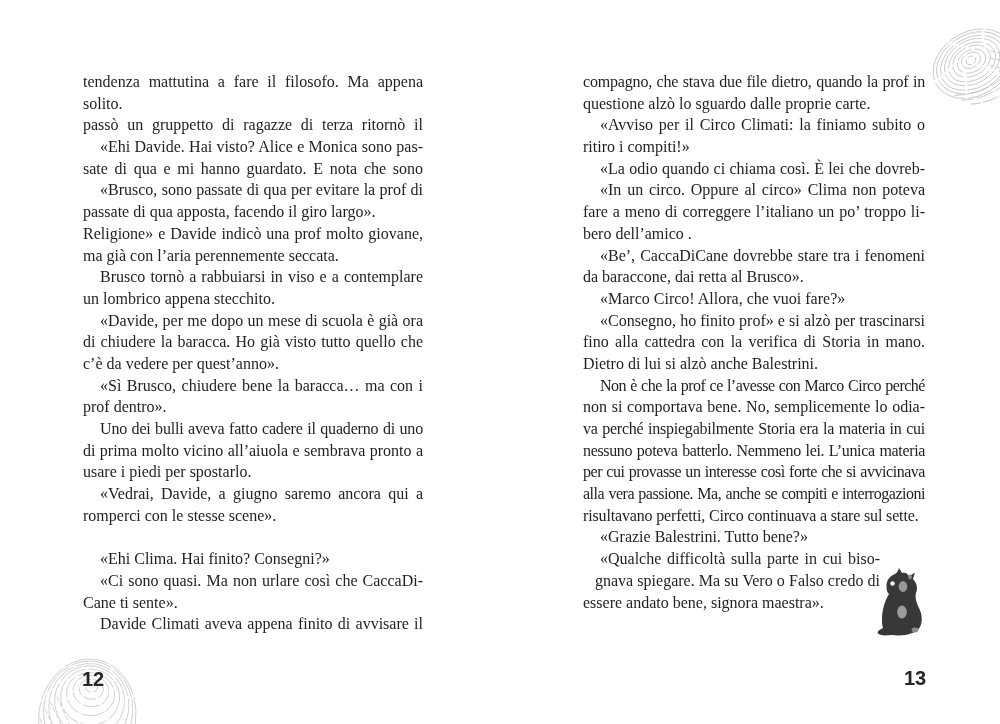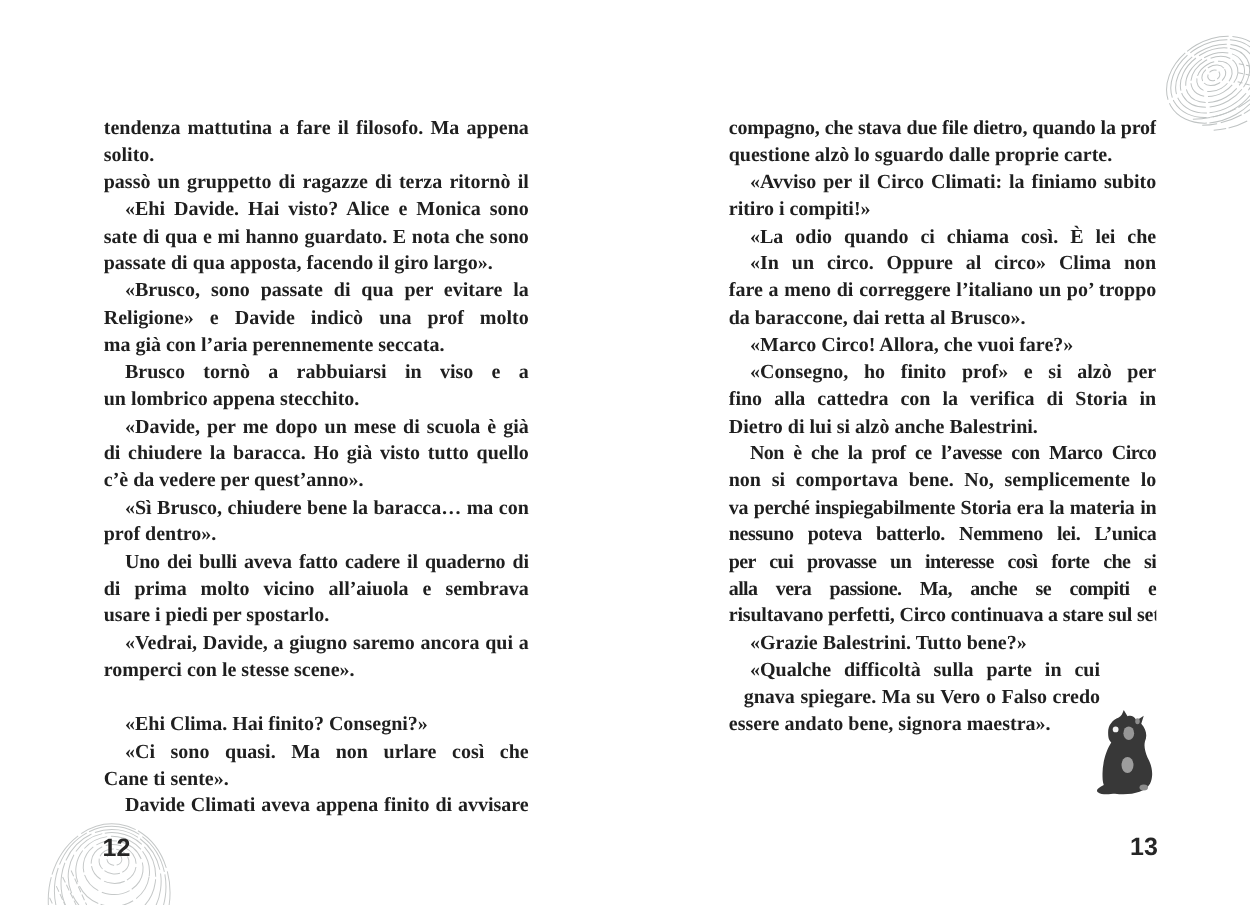--- a/index.html
+++ b/index.html
@@ -2,21 +2,21 @@
 <html style="--bg: #ffffff; --text: #1f1f1f; --pagenum: #262626;"><head>
 <meta charset="utf-8">
 <style>
   :root{
     --bg:#ffffff; --text:#1f1f1f; --pagenum:#262626;
     --fp:#bfc3c3; --lh:21.7px;
   }
   html,body{margin:0;padding:0;}
   body{width:1000px;height:724px;background:var(--bg);position:relative;overflow:hidden;}
   .spread{position:absolute;inset:0;overflow:hidden;}
-  .col{position:absolute;top:92px;font-weight:bold;}
+  .col{position:absolute;top:71px;}
   .col-left{left:83px;width:340px;}
   .col-right{left:583px;width:342px;}
   .line{
     height:var(--lh);line-height:var(--lh);
     font-family:"Liberation Serif","DejaVu Serif",serif;
     font-size:16px;color:var(--text);
     text-align:justify;text-align-last:justify;
     white-space:pre;overflow:hidden;
   }
   .line.end{text-align:left;text-align-last:left;}
@@ -72,22 +72,22 @@
       <path d="M20,108 Q55,122 90,106" stroke-dasharray="12 2 16 3"></path>
     </g>
   </svg>
 
   <div class="col col-left">
       <div class="line" style="white-space: normal;">tendenza mattutina a fare il filosofo. Ma appena</div>
       <div class="line end">solito.</div>
       <div class="line" style="white-space: normal;">passò un gruppetto di ragazze di terza ritornò il</div>
       <div class="line ind" style="white-space: normal;">«Ehi Davide. Hai visto? Alice e Monica sono pas-</div>
       <div class="line" style="white-space: normal;">sate di qua e mi hanno guardato. E nota che sono</div>
+      <div class="line ind" style="white-space: normal;">«Brusco, sono passate di qua per evitare la prof di</div>
       <div class="line end">passate di qua apposta, facendo il giro largo».</div>
-      <div class="line ind" style="white-space: normal;">«Brusco, sono passate di qua per evitare la prof di</div>
       <div class="line" style="white-space: normal;">Religione» e Davide indicò una prof molto giovane,</div>
       <div class="line end">ma già con l’aria perennemente seccata.</div>
       <div class="line ind" style="white-space: normal;">Brusco tornò a rabbuiarsi in viso e a contemplare</div>
       <div class="line end">un lombrico appena stecchito.</div>
       <div class="line ind" style="white-space: normal;">«Davide, per me dopo un mese di scuola è già ora</div>
       <div class="line" style="white-space: normal;">di chiudere la baracca. Ho già visto tutto quello che</div>
       <div class="line end">c’è da vedere per quest’anno».</div>
       <div class="line ind" style="white-space: normal;">«Sì Brusco, chiudere bene la baracca… ma con i</div>
       <div class="line end">prof dentro».</div>
       <div class="line ind" style="letter-spacing: -0.178824px; white-space: normal;">Uno dei bulli aveva fatto cadere il quaderno di uno</div>
@@ -103,20 +103,22 @@
     </div>
 
   <div class="col col-right">
       <div class="line" style="letter-spacing: -0.175556px; white-space: normal;">compagno, che stava due file dietro, quando la prof in</div>
       <div class="line end">questione alzò lo sguardo dalle proprie carte.</div>
       <div class="line ind" style="white-space: normal;">«Avviso per il Circo Climati: la finiamo subito o</div>
       <div class="line end">ritiro i compiti!»</div>
       <div class="line ind" style="white-space: normal;">«La odio quando ci chiama così. È lei che dovreb-</div>
       <div class="line ind" style="white-space: normal;">«In un circo. Oppure al circo» Clima non poteva</div>
       <div class="line" style="white-space: normal;">fare a meno di correggere l’italiano un po’ troppo li-</div>
+      <div class="line end">bero dell’amico .</div>
+      <div class="line ind" style="white-space: normal;">«Be’, CaccaDiCane dovrebbe stare tra i fenomeni</div>
       <div class="line end">da baraccone, dai retta al Brusco».</div>
       <div class="line end ind">«Marco Circo! Allora, che vuoi fare?»</div>
       <div class="line ind" style="white-space: normal;">«Consegno, ho finito prof» e si alzò per trascinarsi</div>
       <div class="line" style="white-space: normal;">fino alla cattedra con la verifica di Storia in mano.</div>
       <div class="line end">Dietro di lui si alzò anche Balestrini.</div>
       <div class="line ind" style="letter-spacing: -0.485385px; white-space: normal;">Non è che la prof ce l’avesse con Marco Circo perché</div>
       <div class="line" style="white-space: normal;">non si comportava bene. No, semplicemente lo odia-</div>
       <div class="line" style="letter-spacing: -0.229091px; white-space: normal;">va perché inspiegabilmente Storia era la materia in cui</div>
       <div class="line" style="letter-spacing: -0.346415px; white-space: normal;">nessuno poteva batterlo. Nemmeno lei. L’unica materia</div>
       <div class="line" style="letter-spacing: -0.464828px; white-space: normal;">per cui provasse un interesse così forte che si avvicinava</div>

